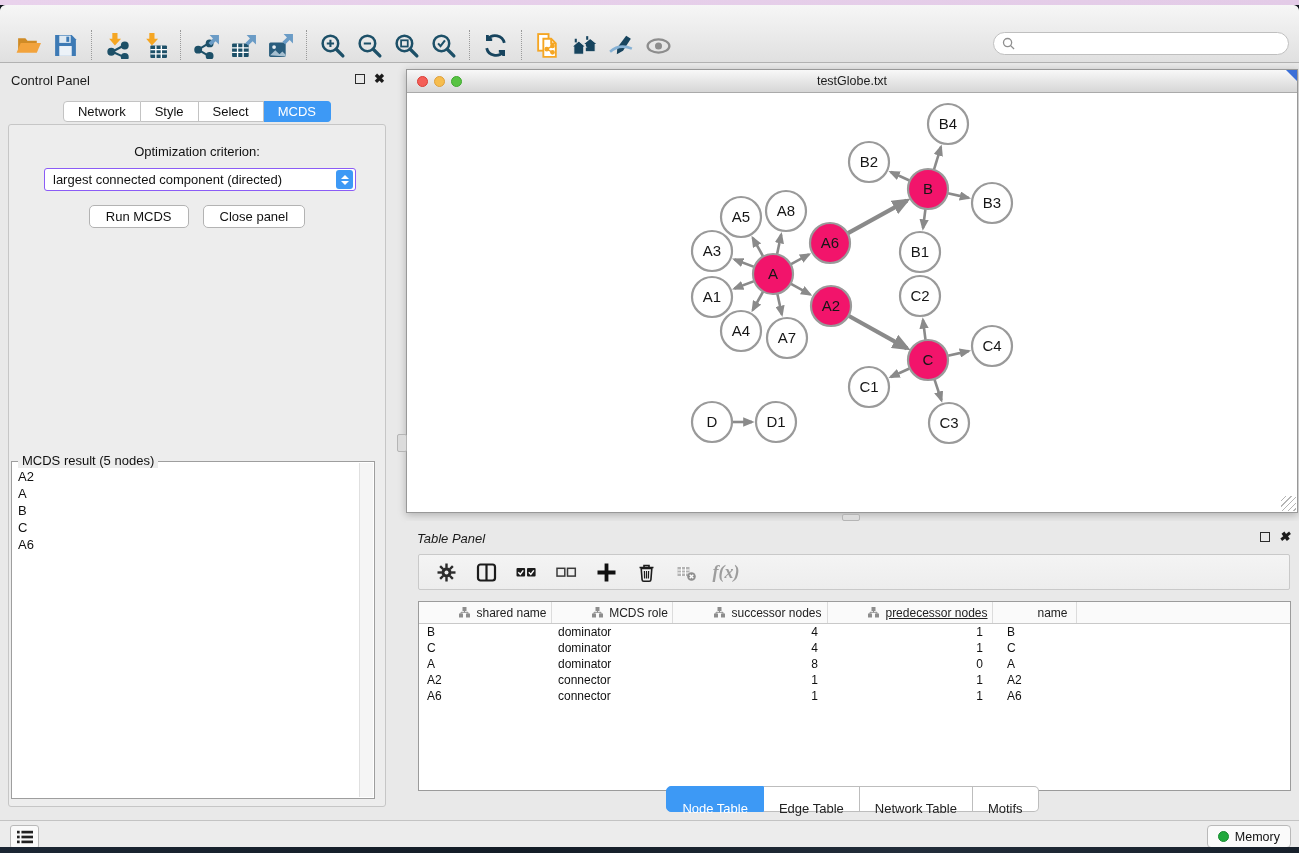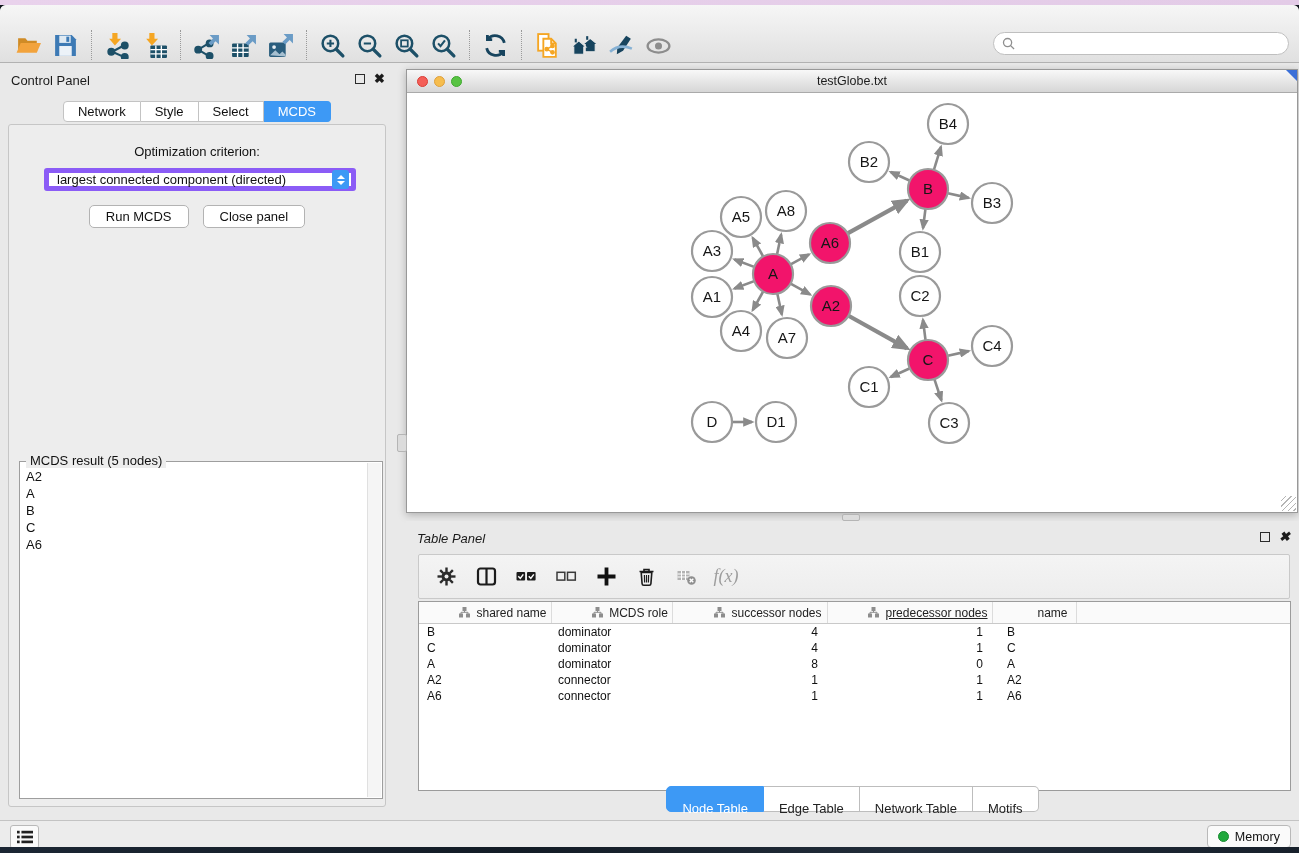--- a/index.html
+++ b/index.html
@@ -48,31 +48,31 @@
   .cp-tab { height:21px; line-height:19px; padding:0 14px; font-size:13px; background:#fff;
     border:1px solid #c3c3c3; border-left:none; color:#111; }
   .cp-tab:first-child { border-left:1px solid #c3c3c3; border-radius:4px 0 0 4px; }
   .cp-tab:last-child { border-radius:0 4px 4px 0; }
   .cp-tab.active { background:#3d99f5; border-color:#3d99f5; color:#fff; }
 
   .cp-body { position:absolute; left:8px; top:61px; width:378px; height:683px;
     background:#ededed; border:1px solid #c6c6c6; border-radius:3px; }
   .opt-label { position:absolute; top:19px; width:100%; text-align:center; font-size:13px; color:#111; }
   .opt-select { position:absolute; left:35px; top:43px; width:312px; height:23px; background:#fff;
-    border:5px solid #8b5cf6; border-radius:3px; display:flex; align-items:center; }
+    border:1px solid #8b5cf6; border-radius:3px; display:flex; align-items:center; }
   .opt-select .sel-text { flex:1; font-size:13px; padding-left:8px; color:#111; white-space:nowrap; }
   .sel-stepper { width:17px; height:19px; margin-right:2px; background:#3d99f5; border-radius:3px;
     display:flex; flex-direction:column; align-items:center; justify-content:center; gap:2px; }
   .sel-stepper .up { width:0;height:0;border-left:4px solid transparent;border-right:4px solid transparent;border-bottom:4px solid #fff; }
   .sel-stepper .down { width:0;height:0;border-left:4px solid transparent;border-right:4px solid transparent;border-top:4px solid #fff; }
   .cp-buttons { position:absolute; left:0; top:80px; width:100%; display:flex; justify-content:center; gap:14px; }
   .mac-btn { height:23px; padding:0 16px; background:#fff; border:1px solid #b3b3b3; border-radius:5px;
     font-size:13px; color:#111; line-height:21px; }
 
-  .result-box { position:absolute; left:10px; top:336px; width:364px; height:338px;
+  .result-box { position:absolute; left:2px; top:336px; width:364px; height:338px;
     border:1px solid #9e9e9e; background:#fff; }
   .result-legend { position:absolute; left:6px; top:-9px; background:#ededed; padding:0 4px; font-size:13px; color:#111; }
   .result-list { position:absolute; left:1px; top:6px; right:15px; bottom:1px; overflow:hidden; }
   .result-item { font-size:13px; color:#111; padding:1px 0 1px 5px; line-height:15px; }
   .result-scroll { position:absolute; right:1px; top:1px; width:14px; bottom:1px; background:#f5f5f5; border-left:1px solid #e0e0e0; }
 
   
   .net-frame { position:absolute; left:406px; top:64px; width:892px; height:444px;
     background:#fff; border:1px solid #989898; box-shadow:0 2px 8px rgba(0,0,0,.25); }
   .nf-titlebar { position:absolute; left:0; top:0; width:100%; height:23px;
@@ -87,23 +87,23 @@
     background:repeating-linear-gradient(135deg, transparent 0 3px, #b5b5b5 3px 4px); }
 
   .splitter-grip-v { position:absolute; left:397px; top:429px; width:10px; height:18px;
     background:#dcdcdc; border:1px solid #b5b5b5; border-radius:2px; }
   .splitter-grip-h { position:absolute; left:842px; top:509px; width:18px; height:7px;
     background:#dcdcdc; border:1px solid #b5b5b5; border-radius:2px; }
 
   
   .table-panel { position:absolute; left:406px; top:516px; width:893px; height:299px; background:#e9e9e9; }
   .tp-header { position:absolute; left:0; top:6px; width:100%; height:20px;font-style:italic; }
-  .tp-toolbar { position:absolute; left:12px; right:9px; top:33px; height:45px;
+  .tp-toolbar { position:absolute; left:12px; right:9px; top:33px; height:36px;
     background:linear-gradient(#f4f4f4,#ededed); border:1px solid #c9c9c9; border-radius:2px;
-    display:flex; align-items:center; padding-left:15px; gap:16px; }
+    display:flex; align-items:center; padding-left:15px; gap:16px;font-weight:bold; }
   .tp-tool { width:24px; height:24px; display:flex; align-items:center; justify-content:center; }
   .tp-tool svg { width:21px; height:21px; }
   .fx { font-family:"Liberation Serif", serif; font-style:italic; font-size:18px; color:#9d9d9d; }
 
   .data-table { position:absolute; left:12px; right:8px; top:80px; height:190px;
     background:#fff; border:1px solid #9b9b9b; }
   .dt-head { display:flex; height:22px; background:#fafafa; border-bottom:1px solid #c9c9c9; }
   .dt-hcell { display:flex; align-items:center; justify-content:center; gap:6px;
     font-size:12px; color:#222; border-right:1px solid #dcdcdc;padding-left:36px; }
   .dt-hcell:last-child { border-right:none; }

